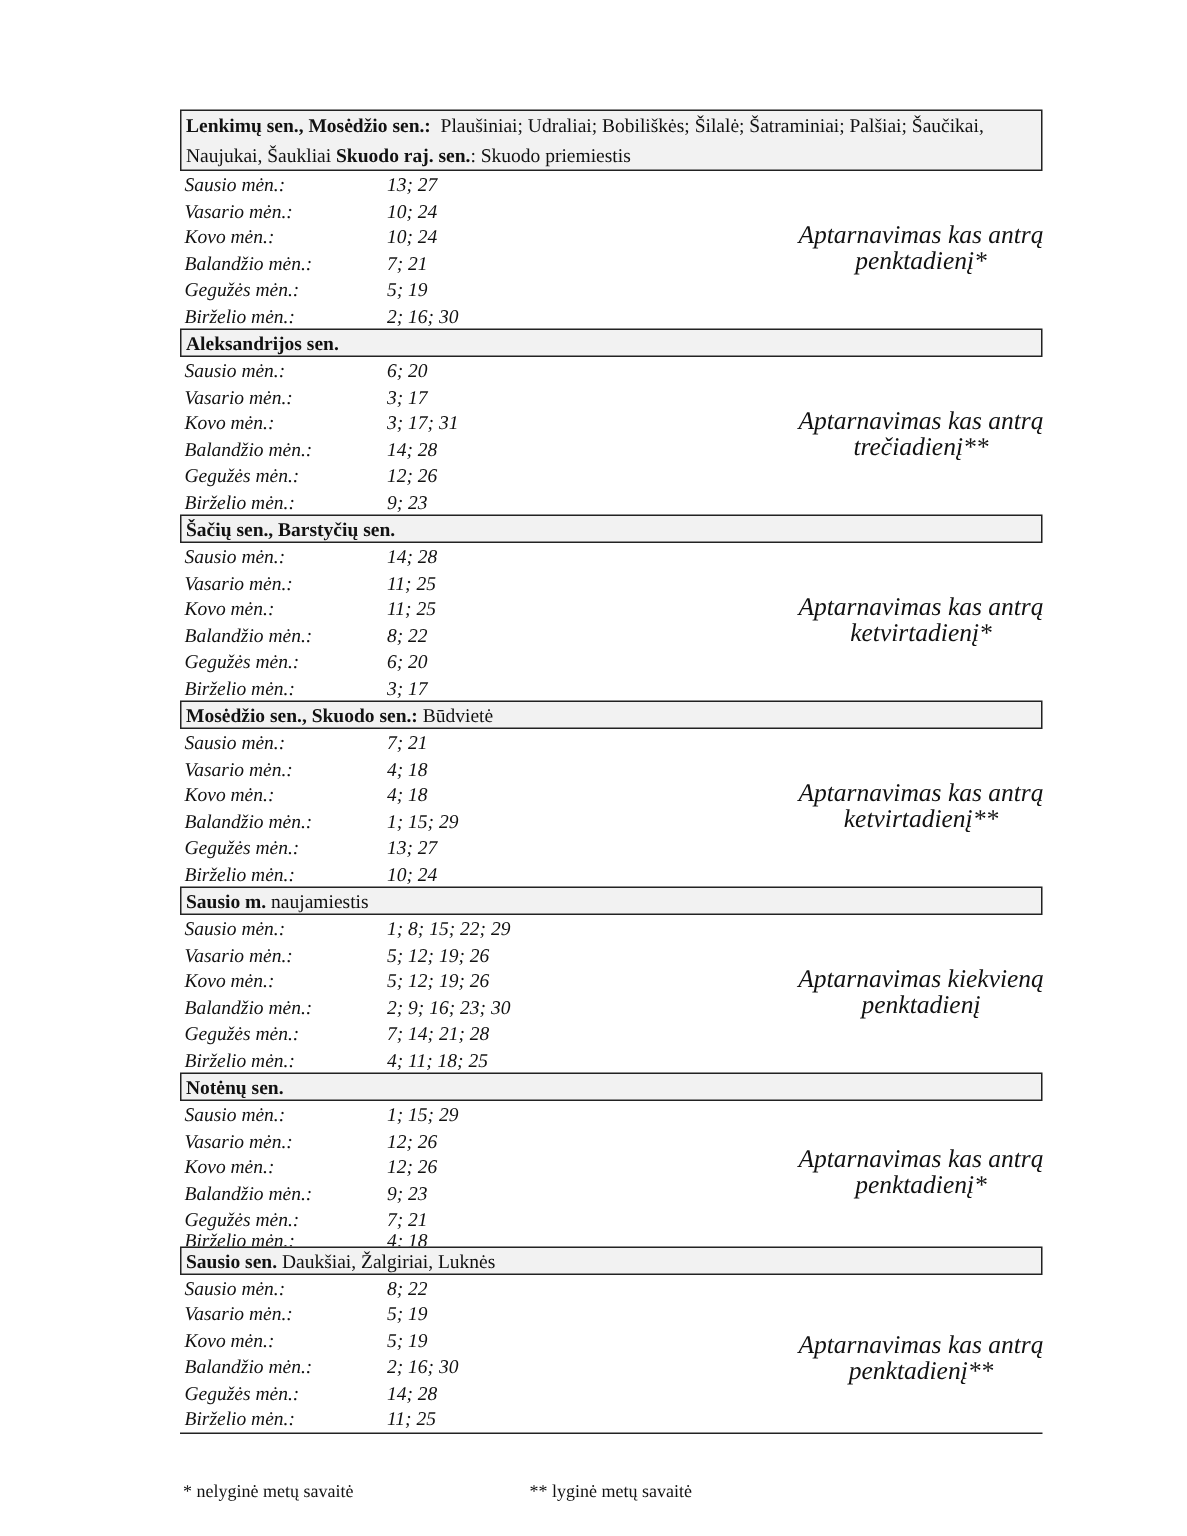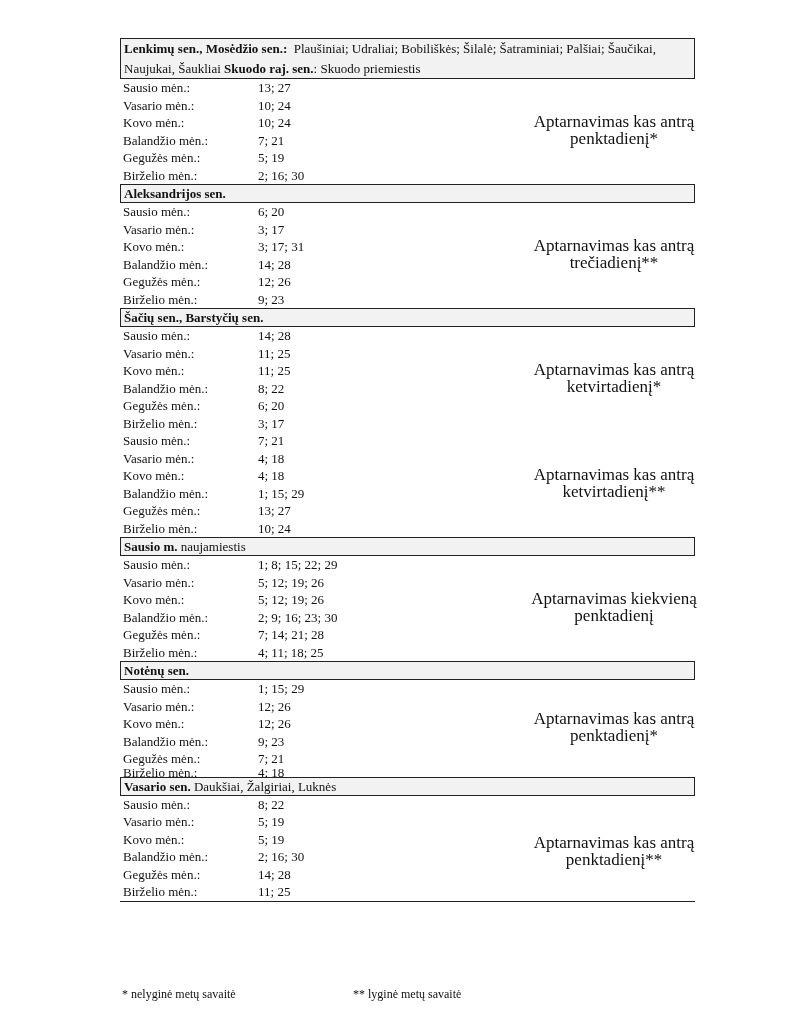--- a/index.html
+++ b/index.html
@@ -1,24 +1,24 @@
 <!DOCTYPE html>
 <html><head>
 <meta charset="utf-8">
 <style>
   html, body { margin:0; padding:0; background:#ffffff; }
   body { width:791px; height:1024px; position:relative; overflow:hidden;
          font-family:"Liberation Serif", "DejaVu Serif", serif; color:#111; font-size:13px; }
   .page { position:absolute; left:120px; top:38px; width:575px; }
   .sec-header { background:#f2f2f2; border:1.5px solid #222; box-sizing:border-box;
                 padding:0 3px; line-height:17px; }
-  .sec-header.two-line { line-height:19.5px; padding-top:0; padding-bottom:0; }
+  .sec-header.two-line { line-height:19.5px; padding-top:0; padding-bottom:0;margin-top:35px; }
   .sec-header b { font-weight:bold; }
   .block { position:relative; }
-  .rows { position:relative; }
+  .rows { position:relative;font-style:italic; }
   .row { height:17.5px; line-height:17.5px; position:relative; white-space:nowrap; }
   .row .m { position:absolute; left:3px; }
   .row .v { position:absolute; left:138px; }
   .note { position:absolute; left:400px; width:188px; text-align:center; font-size:17px;
           line-height:17px; top:0; }
   .clipped { height:9px; overflow:hidden; }
   .clipped .row { margin-top:-4px; }
   .bottom-rule { border-bottom:1.5px solid #222; }
   .footer { position:absolute; top:943px; left:122px; width:560px; font-size:12px; }
   .footer span { position:absolute; white-space:nowrap;margin-top:44px; }
@@ -130,20 +130,23 @@
           <span class="v">3; 17</span>
         </div>
       <div class="note" style="top:34px">
           <div>Aptarnavimas kas antrą</div>
           <div>ketvirtadienį*</div>
         </div>
     </div>
   </div>
 
   <div class="block">
+    <div class="sec-header">
+      <b>Mosėdžio sen., Skuodo sen.:</b><span style="white-space:pre"> Būdvietė</span>
+    </div>
     <div class="rows">
       <div class="row">
           <span class="m">Sausio mėn.:</span>
           <span class="v">7; 21</span>
         </div>
       <div class="row">
           <span class="m">Vasario mėn.:</span>
           <span class="v">4; 18</span>
         </div>
       <div class="row">
@@ -238,21 +241,21 @@
       </div>
       <div class="note" style="top:30px">
           <div>Aptarnavimas kas antrą</div>
           <div>penktadienį*</div>
         </div>
     </div>
   </div>
 
   <div class="block">
     <div class="sec-header">
-      <b>Vasario sen.</b><span style="white-space:pre"> Daukšiai, Žalgiriai, Luknės</span>
+      <b>Sausio sen.</b><span style="white-space:pre"> Daukšiai, Žalgiriai, Luknės</span>
     </div>
     <div class="rows bottom-rule">
       <div class="row">
           <span class="m">Sausio mėn.:</span>
           <span class="v">8; 22</span>
         </div>
       <div class="row">
           <span class="m">Vasario mėn.:</span>
           <span class="v">5; 19</span>
         </div>

